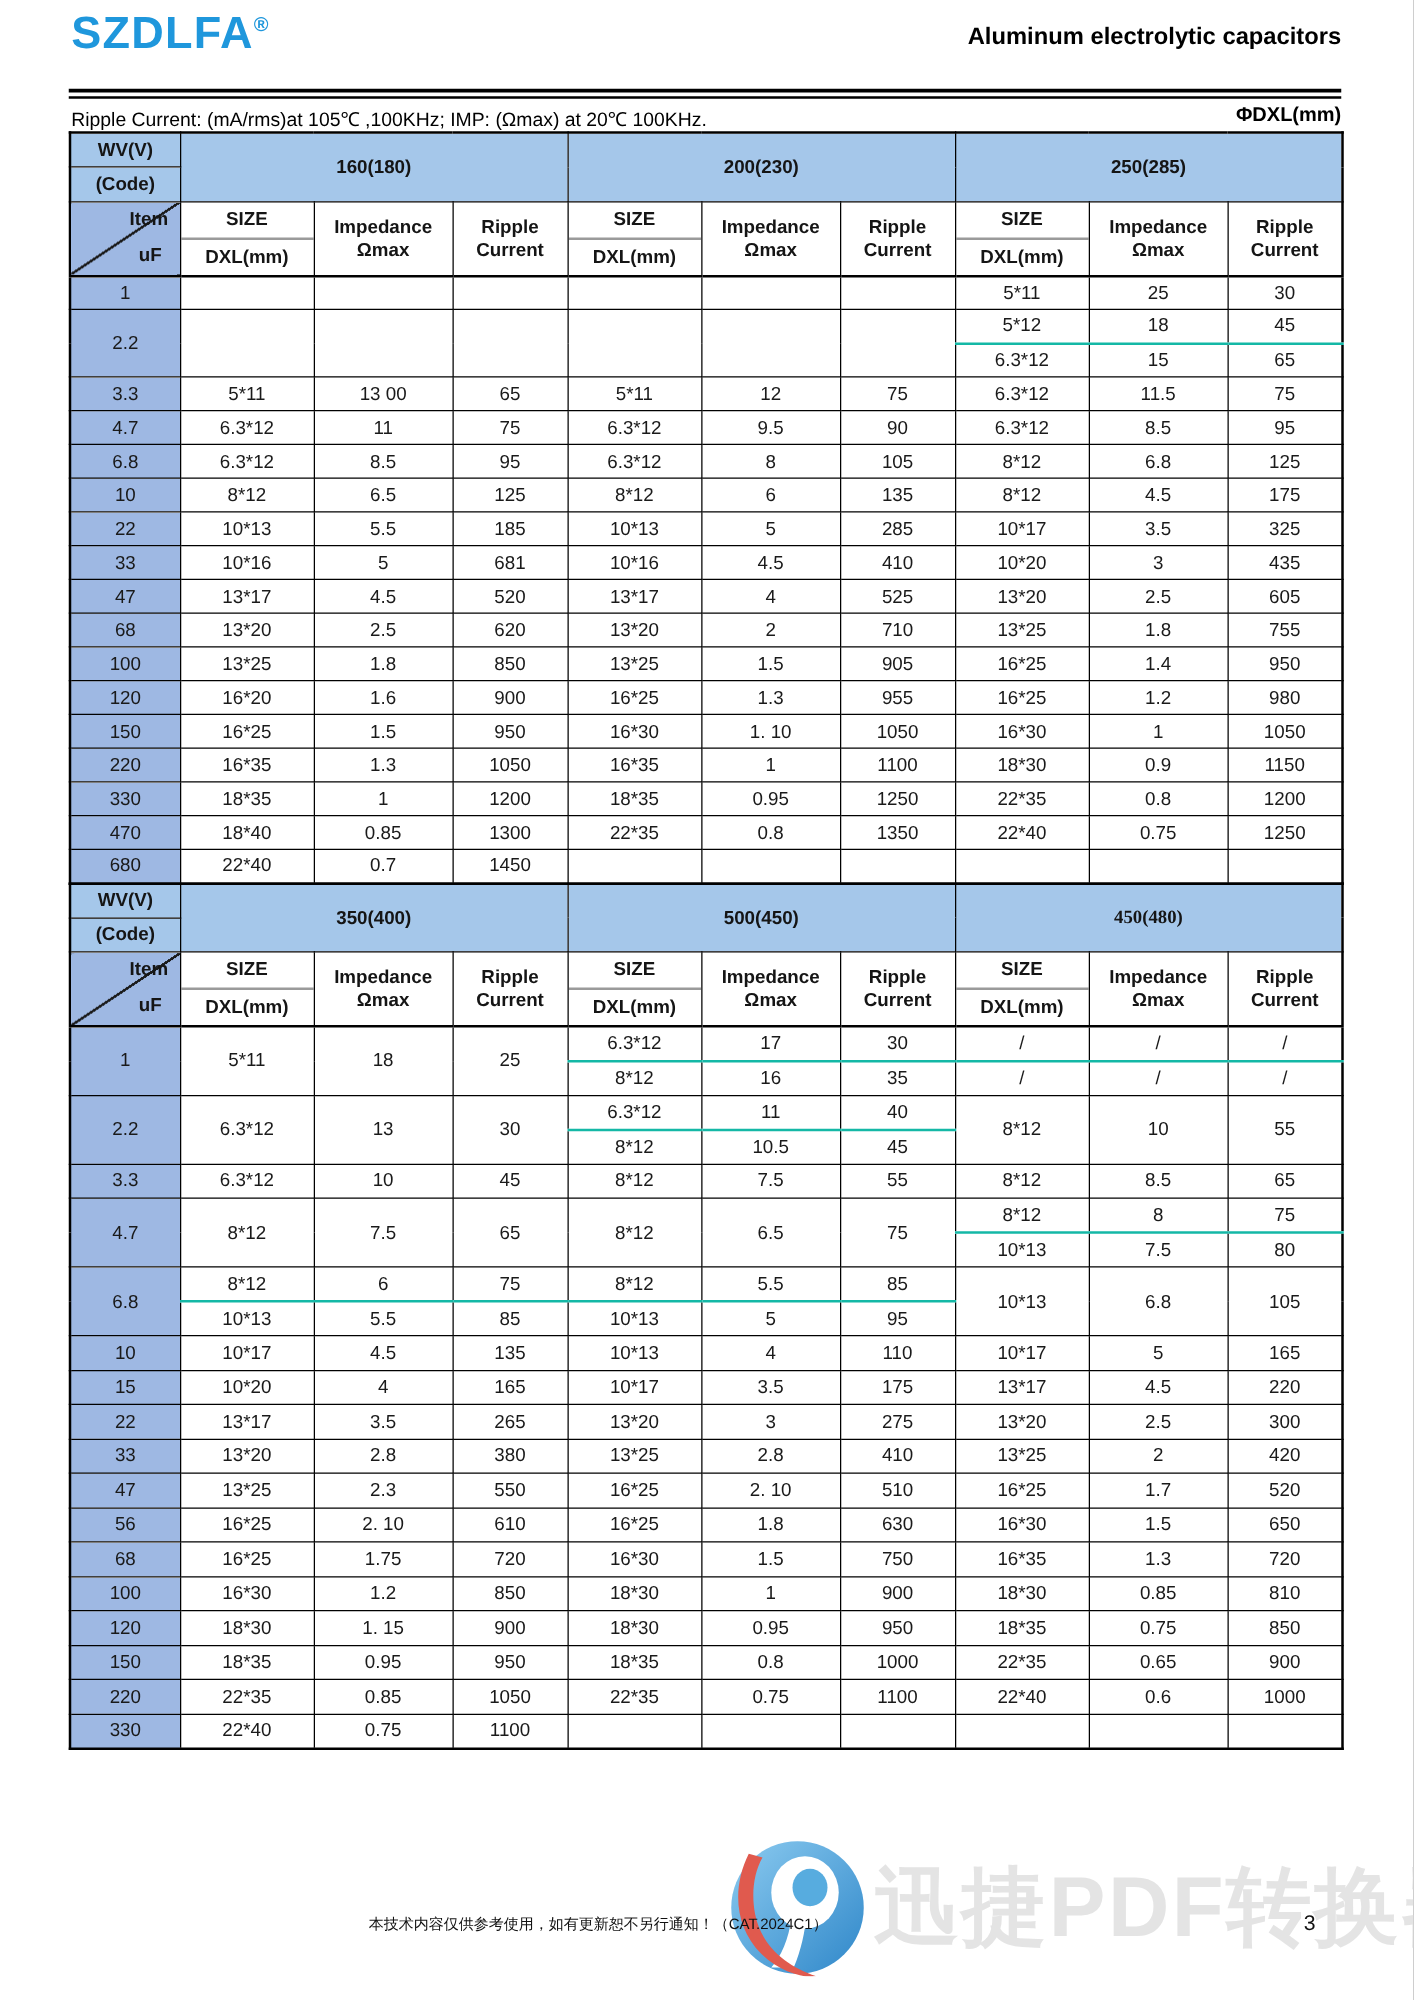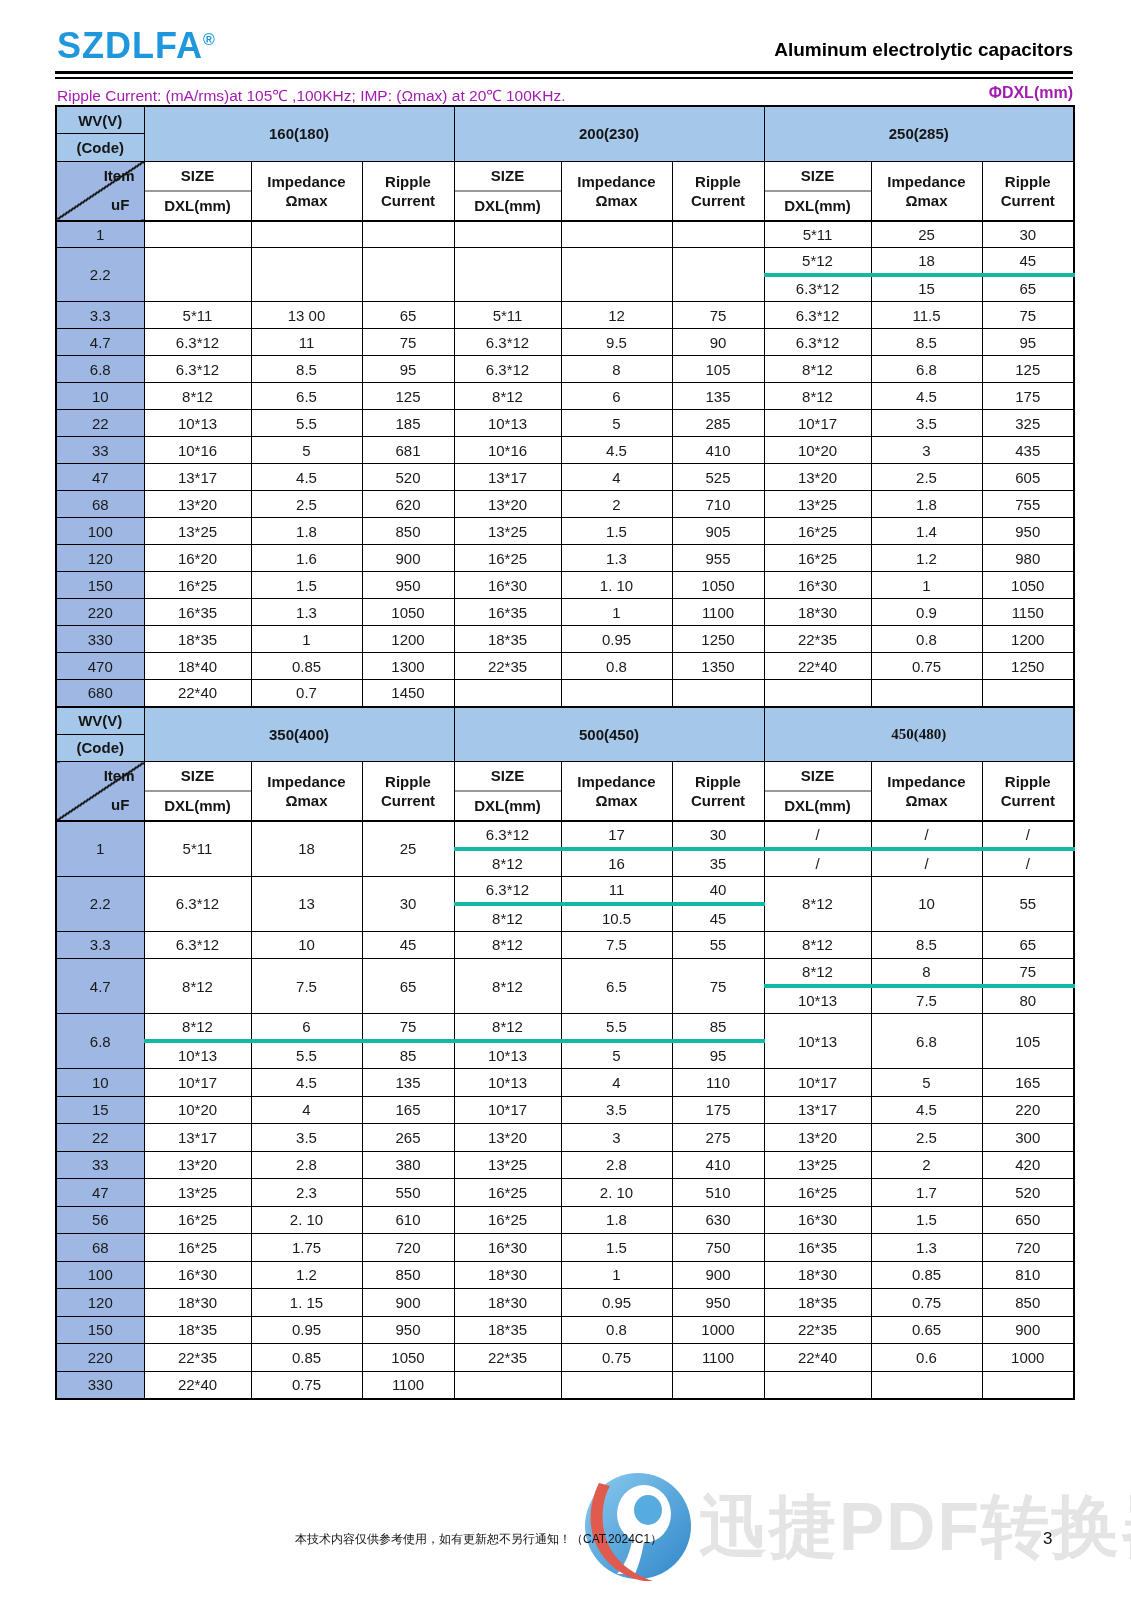--- a/index.html
+++ b/index.html
@@ -1,27 +1,27 @@
 <!DOCTYPE html>
 <html><head>
 <meta charset="utf-8">
 <style>
   html,body{margin:0;padding:0;background:#888;}
   .page{position:relative;width:1131px;height:1600px;background:#fff;margin:0 auto;
         font-family:"Liberation Sans", sans-serif;color:#151515;overflow:hidden;}
   
-  .page-header{position:absolute;left:57px;top:28px;width:1016px;display:flex;
+  .page-header{position:absolute;left:57px;top:8px;width:1016px;display:flex;
                justify-content:space-between;align-items:flex-end;}
   .brand{font-size:36px;font-weight:bold;letter-spacing:1px;line-height:1;}
   .brand sup{font-size:16px;font-weight:bold;}
   .product-title{font-size:19px;font-weight:bold;padding-bottom:3px;color:#000;}
   .rule{position:absolute;left:55px;top:71px;width:1018px;height:3px;
         border-top:3px solid #000;border-bottom:2px solid #000;}
   .subtitle{position:absolute;left:57px;top:84px;width:1016px;display:flex;
-            justify-content:space-between;font-size:15.5px;color:#a21caf;}
+            justify-content:space-between;font-size:15.5px;color:#000000;}
   .subtitle-right{font-weight:bold;font-size:16px;}
   
   .tables{position:absolute;left:55px;top:105px;z-index:1;}
   table.t{border-collapse:collapse;table-layout:fixed;width:1018px;border:2px solid #000;}
   table.t2m{margin-top:-2px;}
   .t th,.t td{border:1px solid #000;padding:0;text-align:center;vertical-align:middle;
               font-size:15px;overflow:hidden;}
   .t th{font-weight:bold;}
   .t td{font-weight:normal;color:#1a1a1a;}
   .hdr-blue{background:#A5C7EA;}
@@ -29,21 +29,21 @@
   tr.hr1,tr.hr2{height:27.5px;}
   tr.hr3{height:58px;}
   tr.hr3 th{border-bottom:2px solid #000;}
   .t1 tbody tr{height:27px;}
   .t2 tbody tr{height:27.5px;}
   .group-head{font-size:15px;}
   .size-head{padding:0;}
   .size-top{height:28px;line-height:28px;border-bottom:2px solid #9a9a9a;}
   .size-bot{height:28px;line-height:28px;}
   .two-line div{line-height:19px;}
-  td.sub-div{border-bottom:4px solid #14b8a6;}
+  td.sub-div{border-bottom:2px solid #14b8a6;}
   th.diag{position:relative;
     background:
       linear-gradient(to bottom right, rgba(0,0,0,0) calc(50% - 1px), #1a1a1a calc(50% - 1px),
                       #1a1a1a calc(50% + 1px), rgba(0,0,0,0) calc(50% + 1px)),
       #9EB8E3;}
   .diag-item{position:absolute;top:5px;right:9px;font-weight:bold;}
   .diag-uf{position:absolute;bottom:7px;left:11px;font-weight:bold;margin-left:43px;}
   
   .watermark{position:absolute;left:583px;top:1466px;display:flex;align-items:center;z-index:0;}
   .wm-text{font-size:68px;font-weight:bold;color:#d6d6d6;opacity:.65;letter-spacing:2px;

